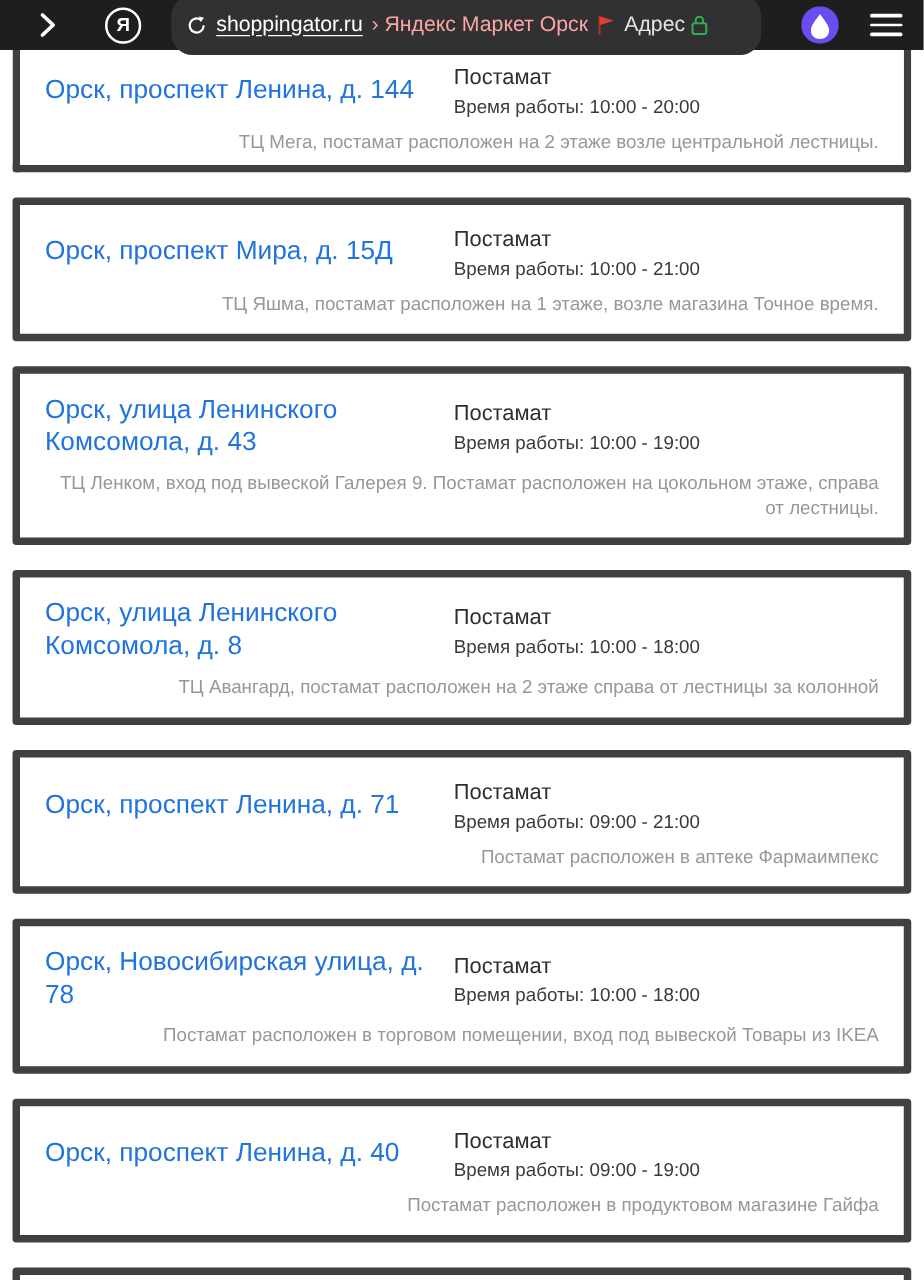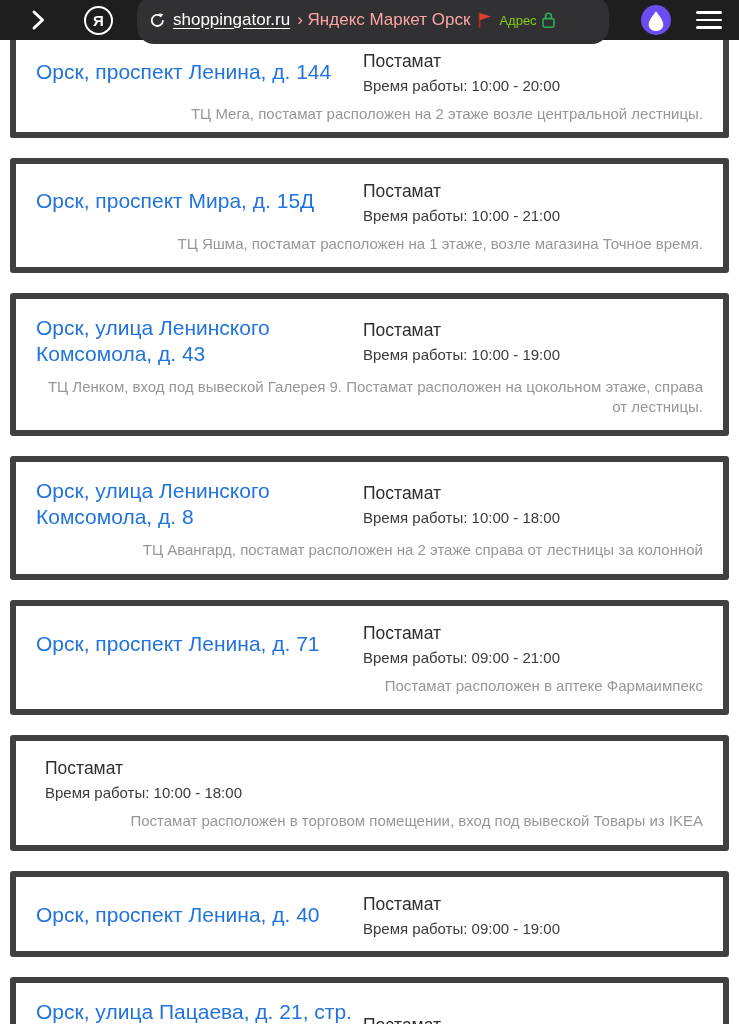--- a/index.html
+++ b/index.html
@@ -24,21 +24,21 @@
   }
   .url-pill {
     margin-left: 24px; width: 472px; height: 48px; flex: none;
     background: #313133; border-radius: 17px;
     display: flex; align-items: center; gap: 7px;
     padding: 0 12px; overflow: hidden; white-space: nowrap; cursor: pointer;
   }
   .url-pill svg { flex: none; }
   .url-host { color: #ffffff; font-size: 17px; text-decoration: underline; text-underline-offset: 3px; }
   .url-path { color: #fca5a5; font-size: 17px; }
-  .url-suffix { color: #84cc16; font-size: 13px; }
+  .url-suffix { color: #e5e5e5; font-size: 17px; }
   .alice-btn { margin-left: 32px; flex: none; width: 30px; height: 30px; cursor: pointer; }
   .menu-btn { margin-left: 25px; flex: none; display: flex; flex-direction: column; gap: 5px; cursor: pointer; }
   .menu-btn span { display: block; width: 26px; height: 2.6px; background: #ffffff; border-radius: 2px; }
 
   
   .page { background: #ffffff; }
   .card {
     margin: 0 10px 20px 10px;
     border: 6px solid #404040; border-radius: 3px;
     padding: 16px 20px 14px 20px;
@@ -157,36 +157,38 @@
       <div class="card-info">
         <div class="card-type">Постамат</div>
         <div class="card-hours">Время работы: 09:00 - 21:00</div>
       </div>
     </div>
     <p class="card-desc">Постамат расположен в аптеке Фармаимпекс</p>
   </article>
 
   <article class="card">
     <div class="card-row">
+      <h2 class="card-title">Орск, Новосибирская улица, д. 78</h2>
       <div class="card-info">
         <div class="card-type">Постамат</div>
         <div class="card-hours">Время работы: 10:00 - 18:00</div>
       </div>
     </div>
     <p class="card-desc">Постамат расположен в торговом помещении, вход под вывеской Товары из IKEA</p>
   </article>
 
   <article class="card">
     <div class="card-row">
       <h2 class="card-title">Орск, проспект Ленина, д. 40</h2>
       <div class="card-info">
         <div class="card-type">Постамат</div>
         <div class="card-hours">Время работы: 09:00 - 19:00</div>
       </div>
     </div>
+    <p class="card-desc">Постамат расположен в продуктовом магазине Гайфа</p>
   </article>
 
   <article class="card">
     <div class="card-row">
       <h2 class="card-title">Орск, улица Пацаева, д. 21, стр. 1</h2>
       <div class="card-info">
         <div class="card-type">Постамат</div>
       </div>
     </div>
 

